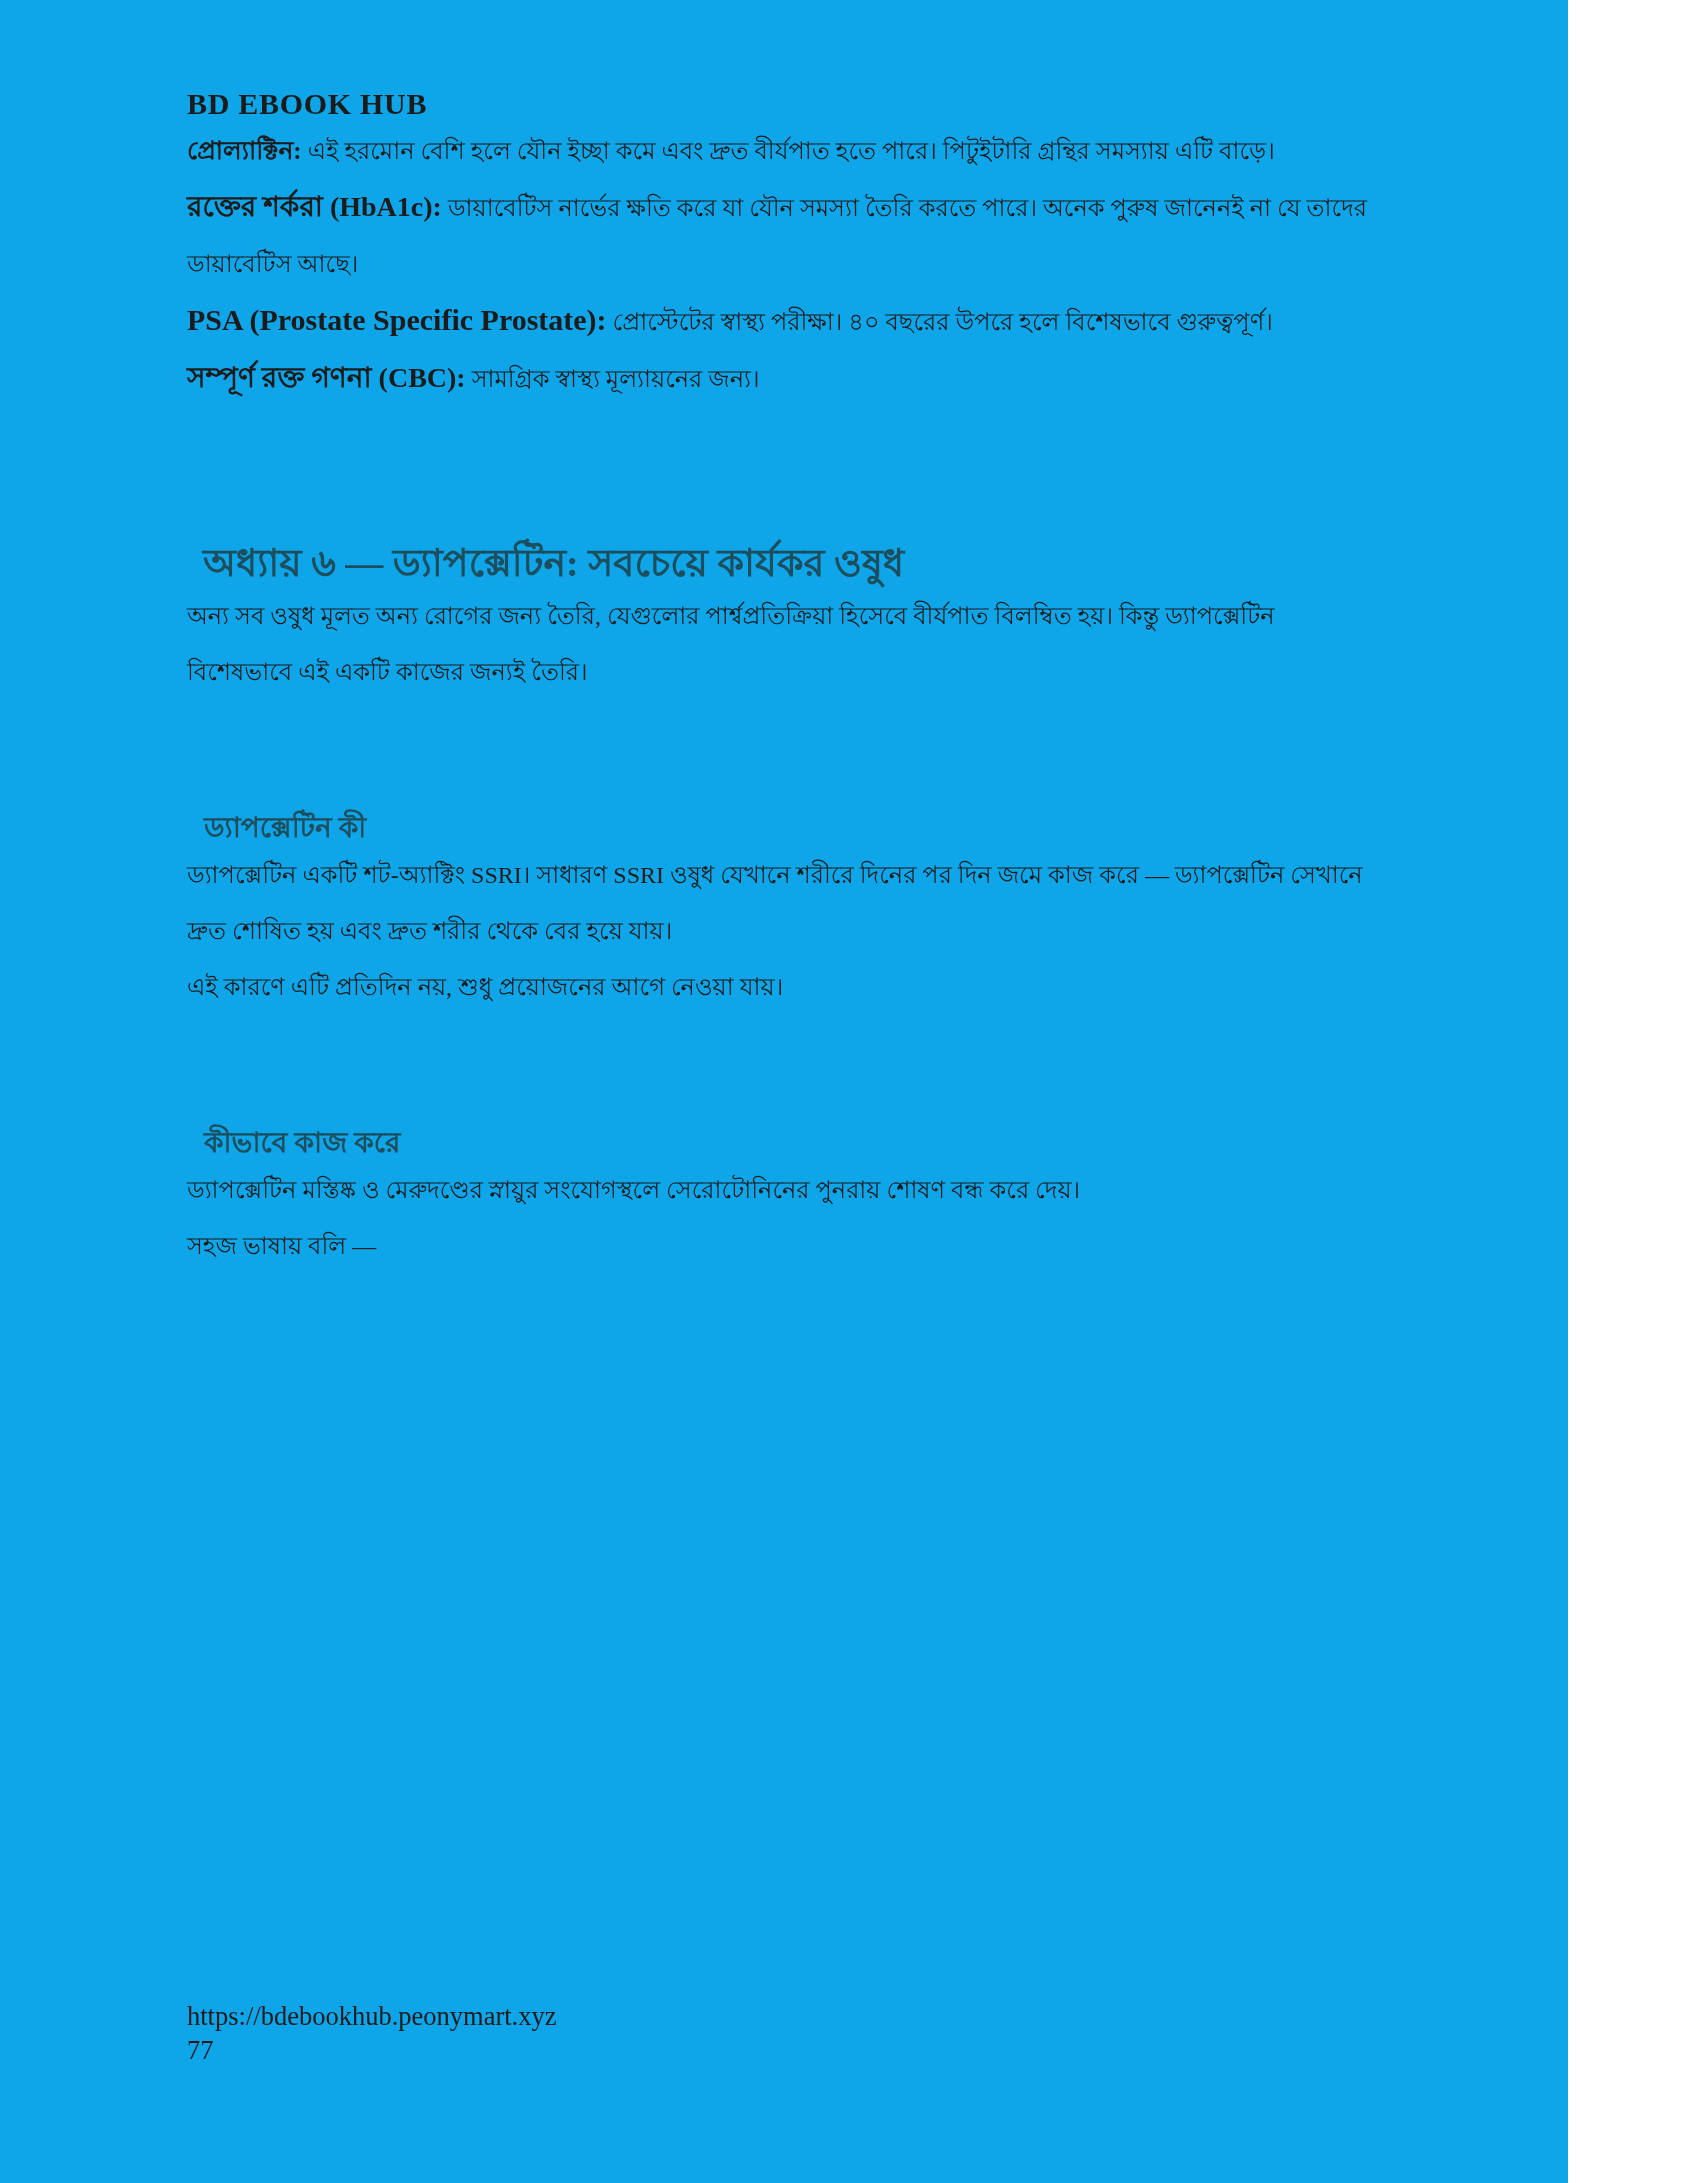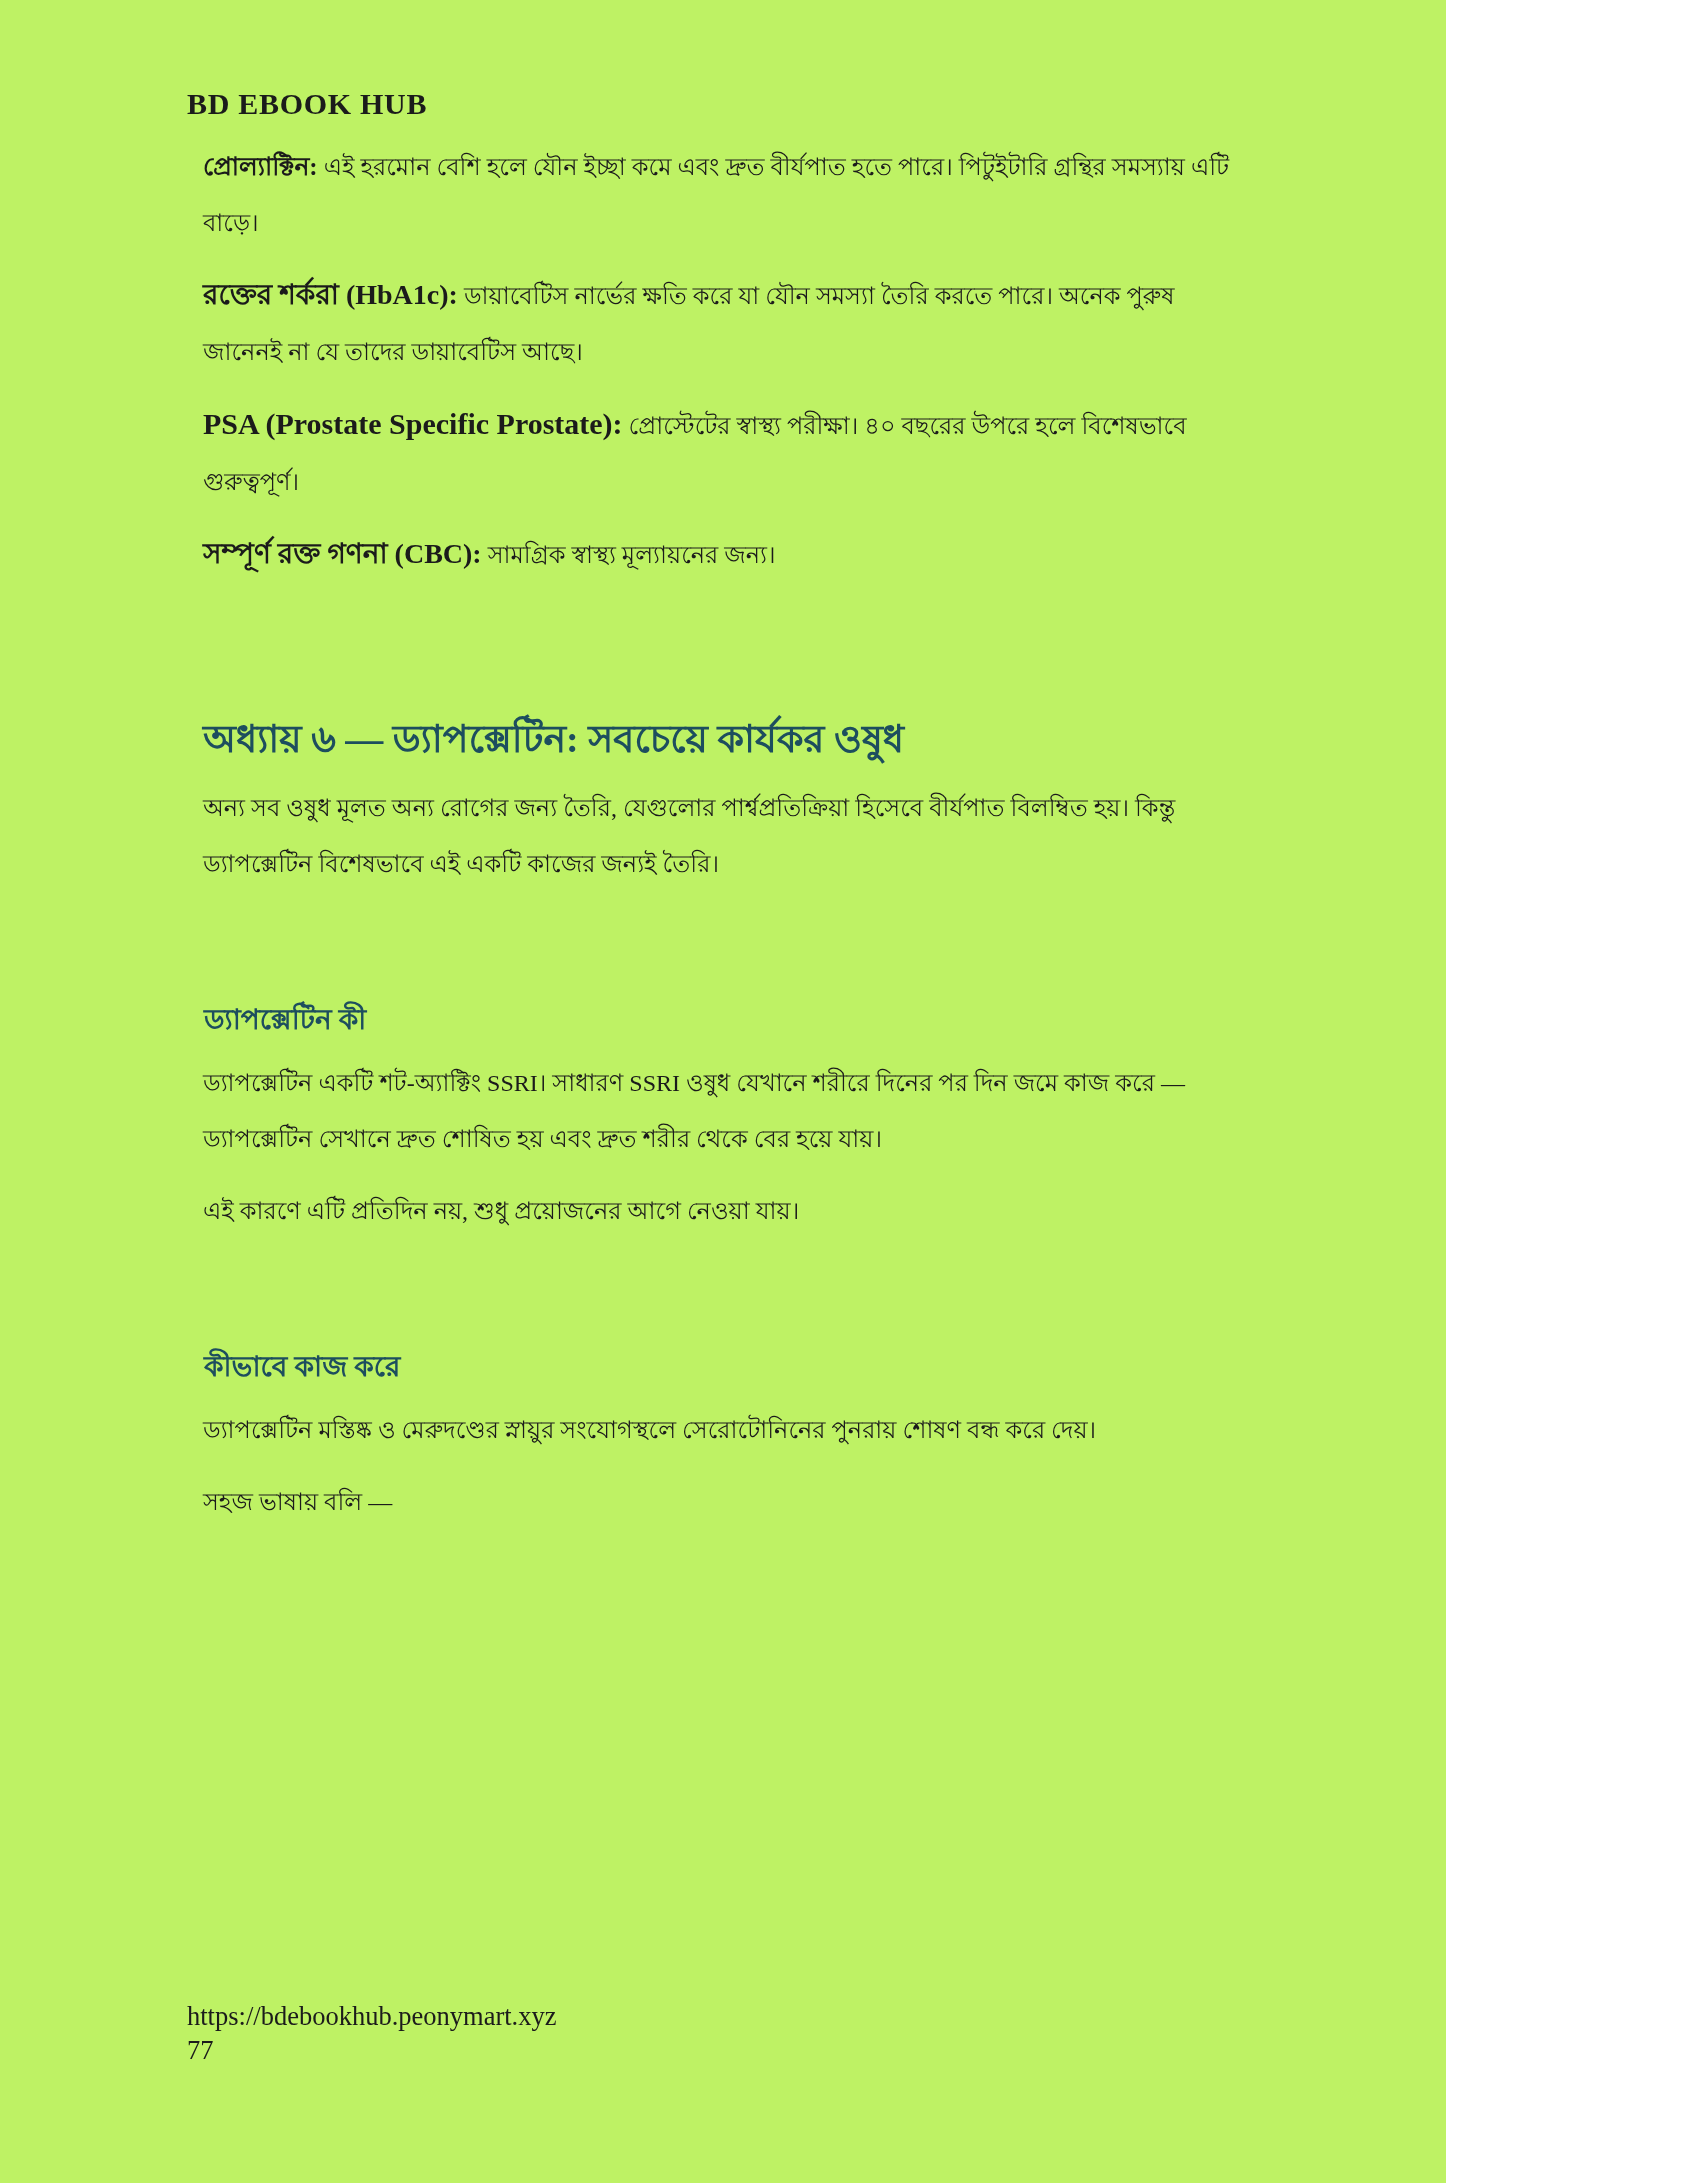--- a/index.html
+++ b/index.html
@@ -9,43 +9,43 @@
   }
   body {
     width: 1687px;
     height: 2183px;
     font-family: "Liberation Serif", serif;
     color: #1b1b1b;
     position: relative;
   }
   .page {
     position: relative;
-    width: 1446px;
+    width: 1568px;
     height: 2183px;
-    background: #bef264;
+    background: #0ea5e9;
     overflow: hidden;
   }
   .content {
     position: absolute;
     left: 187px;
     right: 187px;
     top: 0;
   }
   .brand {
     margin-top: 85px;
     font-size: 30px;
     line-height: 38px;
     font-weight: bold;
     letter-spacing: 0.7px;
     font-stretch: condensed;
   }
   p.body {
     font-size: 24px;
     line-height: 56px;
-    margin: 16px;
+    margin: 0;
   }
   .lead-inline {
     font-weight: bold;
     font-size: 25px;
   }
   .lead-large {
     font-weight: bold;
     font-size: 28px;
   }
   .lead-xl {

